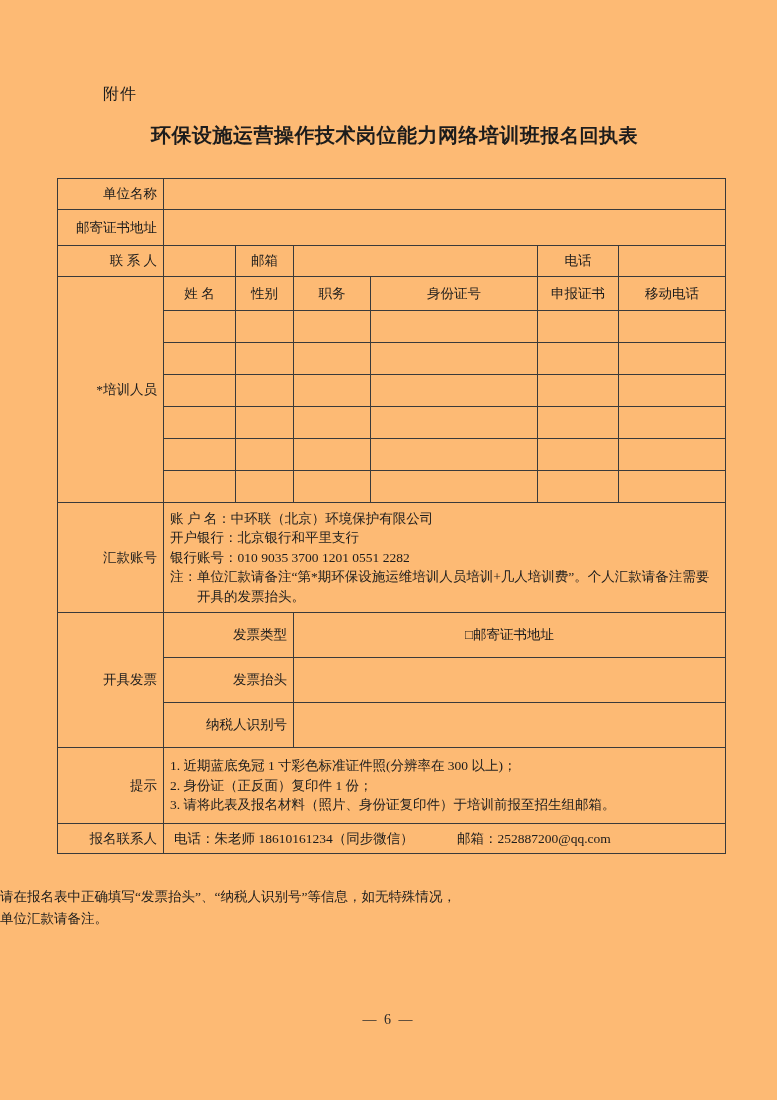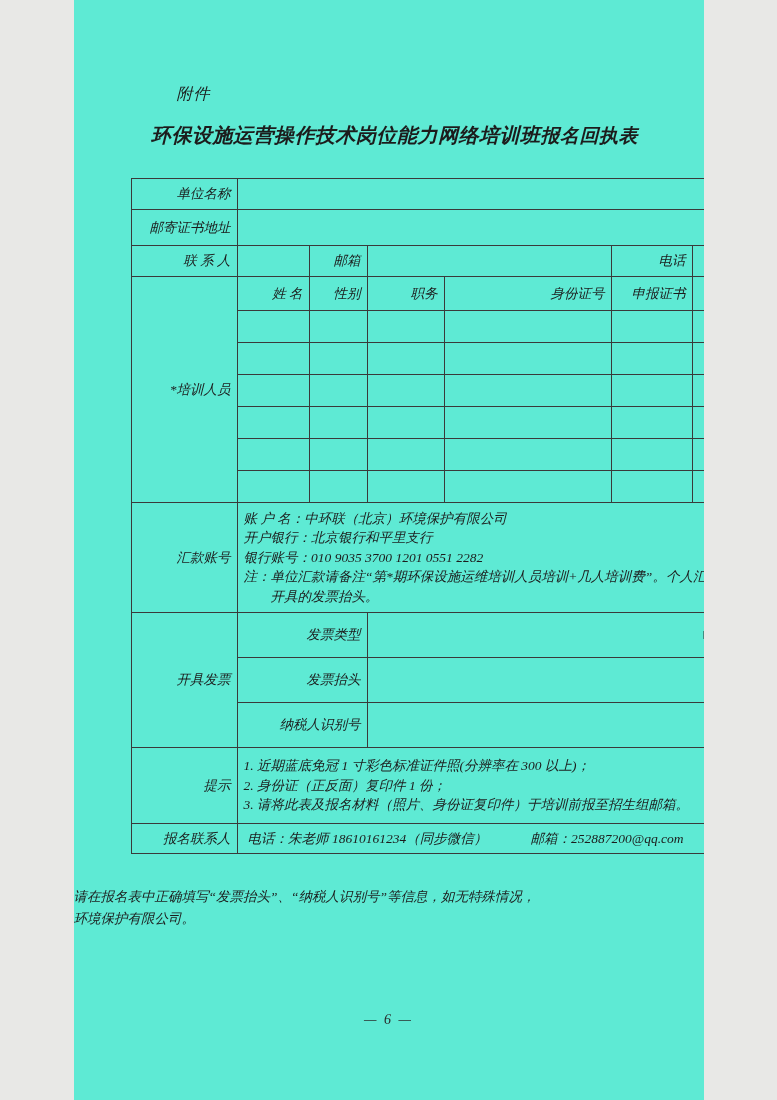--- a/index.html
+++ b/index.html
@@ -3,27 +3,26 @@
 <meta charset="utf-8">
 <style>
   html, body {
     margin: 0;
     padding: 0;
     background: #e8e8e6;
     font-family: "Liberation Serif", "DejaVu Serif", serif;
   }
   .sheet {
     position: relative;
-    width: 630px;
+    width: 777px;
     height: 1100px;
     margin: 0 auto;
-    background: #5eead4;
+    background: #fdba74;
     color: #1c1c1c;
     overflow: hidden;
-    font-style: italic;
   }
   .attachment {
     position: absolute;
     left: 103px;
     top: 84px;
     font-size: 16px;
     letter-spacing: 1px;
   }
   .doc-title {
     position: absolute;
@@ -55,21 +54,21 @@
   }
   table.form td {
     border: 1px solid #3a3a3a;
     font-size: 13.5px;
     line-height: 1.45;
     padding: 2px 6px;
     vertical-align: middle;
     overflow: hidden;
   }
   td.lbl { text-align: right; padding: 2px 2px; }
-  td.ctr { text-align: right; }
+  td.ctr { text-align: center; }
   td.topalign { vertical-align: top; padding: 4px 8px; margin-top: 48px; }
   .pay-note { padding-left: 2em; text-indent: -2em; }
   .tips-line { padding-left: 1.2em; text-indent: -1.2em; }
   .reg-contact-phone { margin-left: 4px; }
   .reg-contact-email { margin-left: 40px; margin-top: 36px; }
   .footer-note {
     position: absolute;
     left: 0;
     top: 886px;
     width: 100%;
@@ -227,18 +226,18 @@
       <td colspan="6">
         <span class="reg-contact-phone">电话：朱老师 18610161234（同步微信）</span>
         <span class="reg-contact-email">邮箱：252887200@qq.com</span>
       </td>
     </tr>
   </tbody>
     </table>
 
   <div class="footer-note">
     <div>请在报名表中正确填写“发票抬头”、“纳税人识别号”等信息，如无特殊情况，</div>
-    <div>环境保护有限公司。</div>
+    <div>单位汇款请备注。</div>
   </div>
 
   <div class="page-number">— 6 —</div>
 
 </div>
 
 </body></html>

